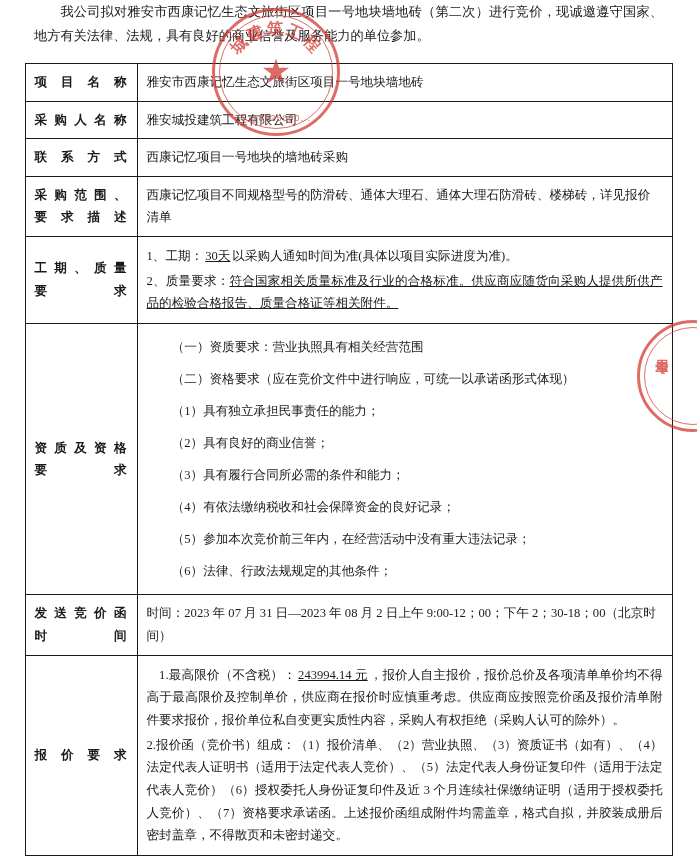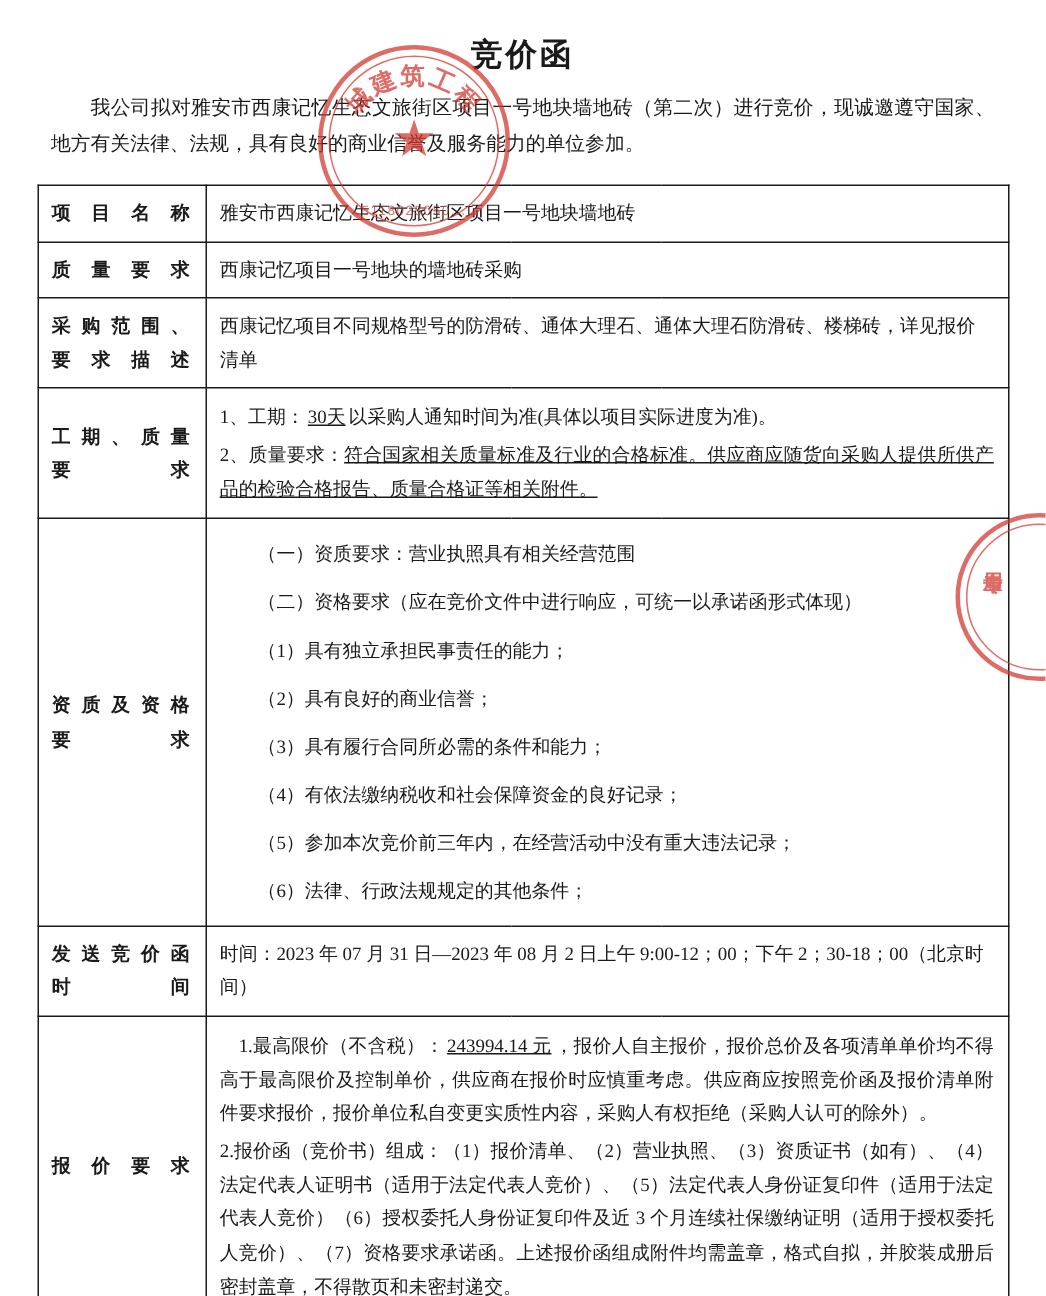--- a/index.html
+++ b/index.html
@@ -194,38 +194,41 @@
     </svg>
     <div class="stamp-star">★</div>
     <div class="stamp-num">5118025050...</div>
   </div>
 
   <div class="stamp stamp-side">
     <div class="ring"></div>
     <div class="txt">专用章</div>
   </div>
 
-  <h1 class="doc-title">竞价函</h1>
 
   <p class="intro">我公司拟对雅安市西康记忆生态文旅街区项目一号地块墙地砖（第二次）进行竞价，现诚邀遵守国家、地方有关法律、法规，具有良好的商业信誉及服务能力的单位参加。</p>
 
   <table class="main">
     <colgroup>
       <col style="width:112px">
       <col style="width:204px">
       <col style="width:100px">
       <col>
     </colgroup>
     <tbody>
       <tr>
         <td class="lbl">项目名称</td>
         <td class="val" colspan="3">雅安市西康记忆生态文旅街区项目一号地块墙地砖</td>
       </tr>
       <tr>
-        <td class="lbl">质量要求</td>
+        <td class="lbl">采购人名称</td>
+        <td class="val" colspan="3">雅安城投建筑工程有限公司</td>
+      </tr>
+      <tr>
+        <td class="lbl">联系方式</td>
         <td class="val" colspan="3">西康记忆项目一号地块的墙地砖采购</td>
       </tr>
       <tr>
         <td class="lbl">
           <div>采购范围、</div>
           <div>要求描述</div>
         </td>
         <td class="val" colspan="3">西康记忆项目不同规格型号的防滑砖、通体大理石、通体大理石防滑砖、楼梯砖，详见报价清单</td>
       </tr>
       <tr>

